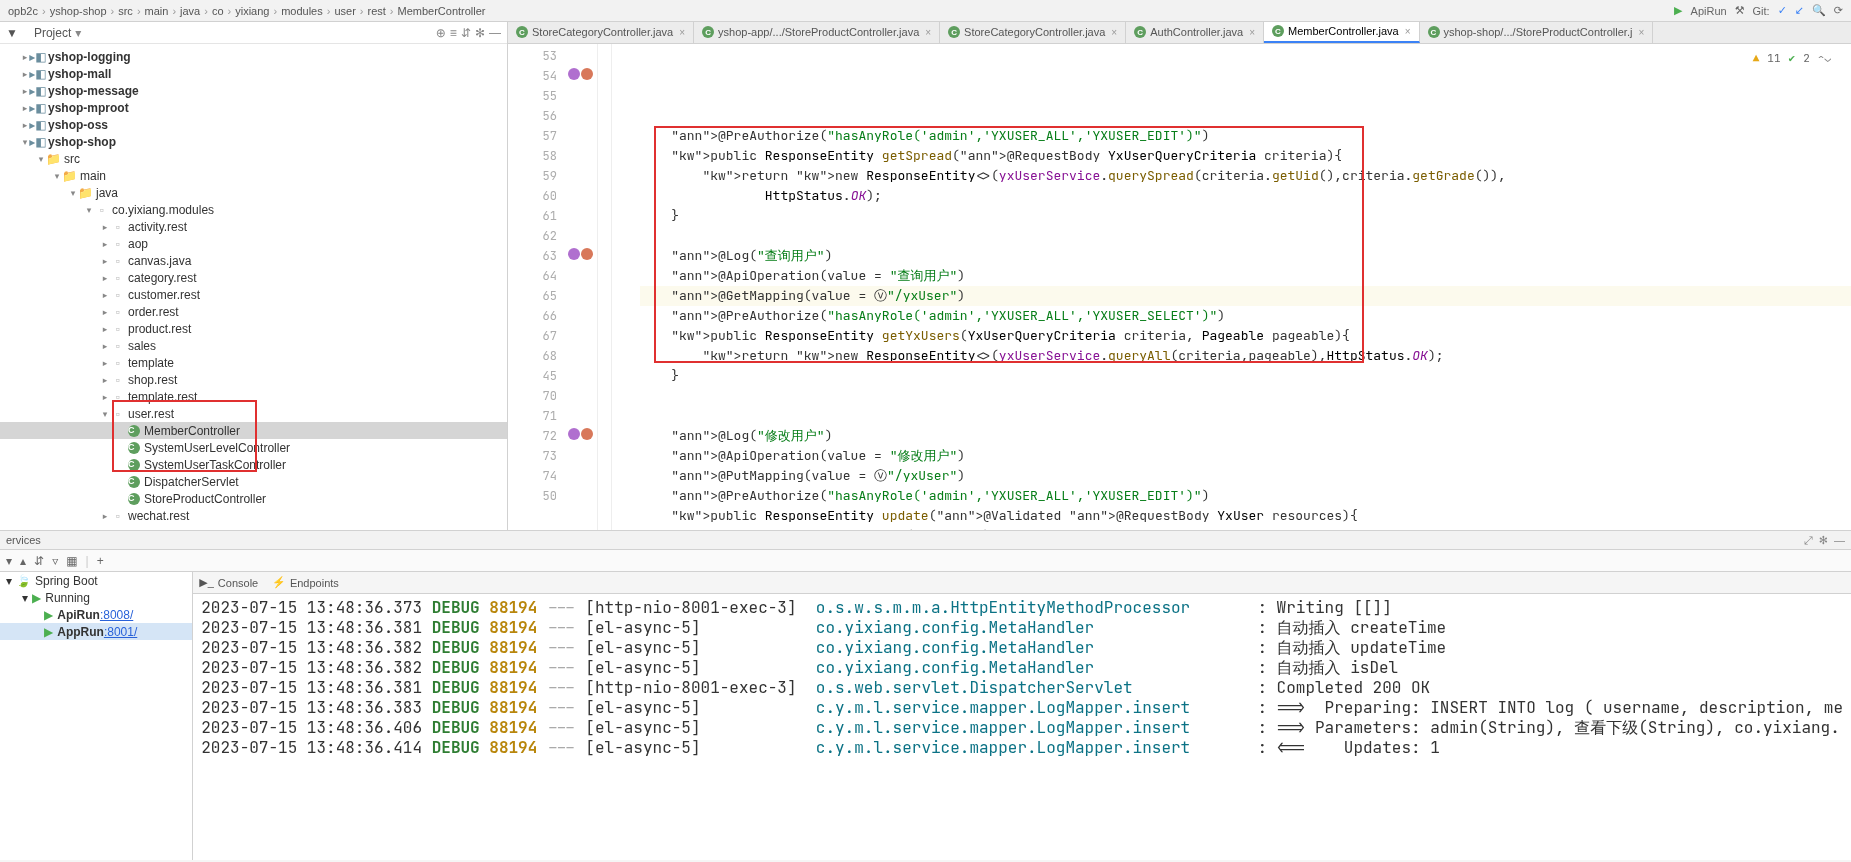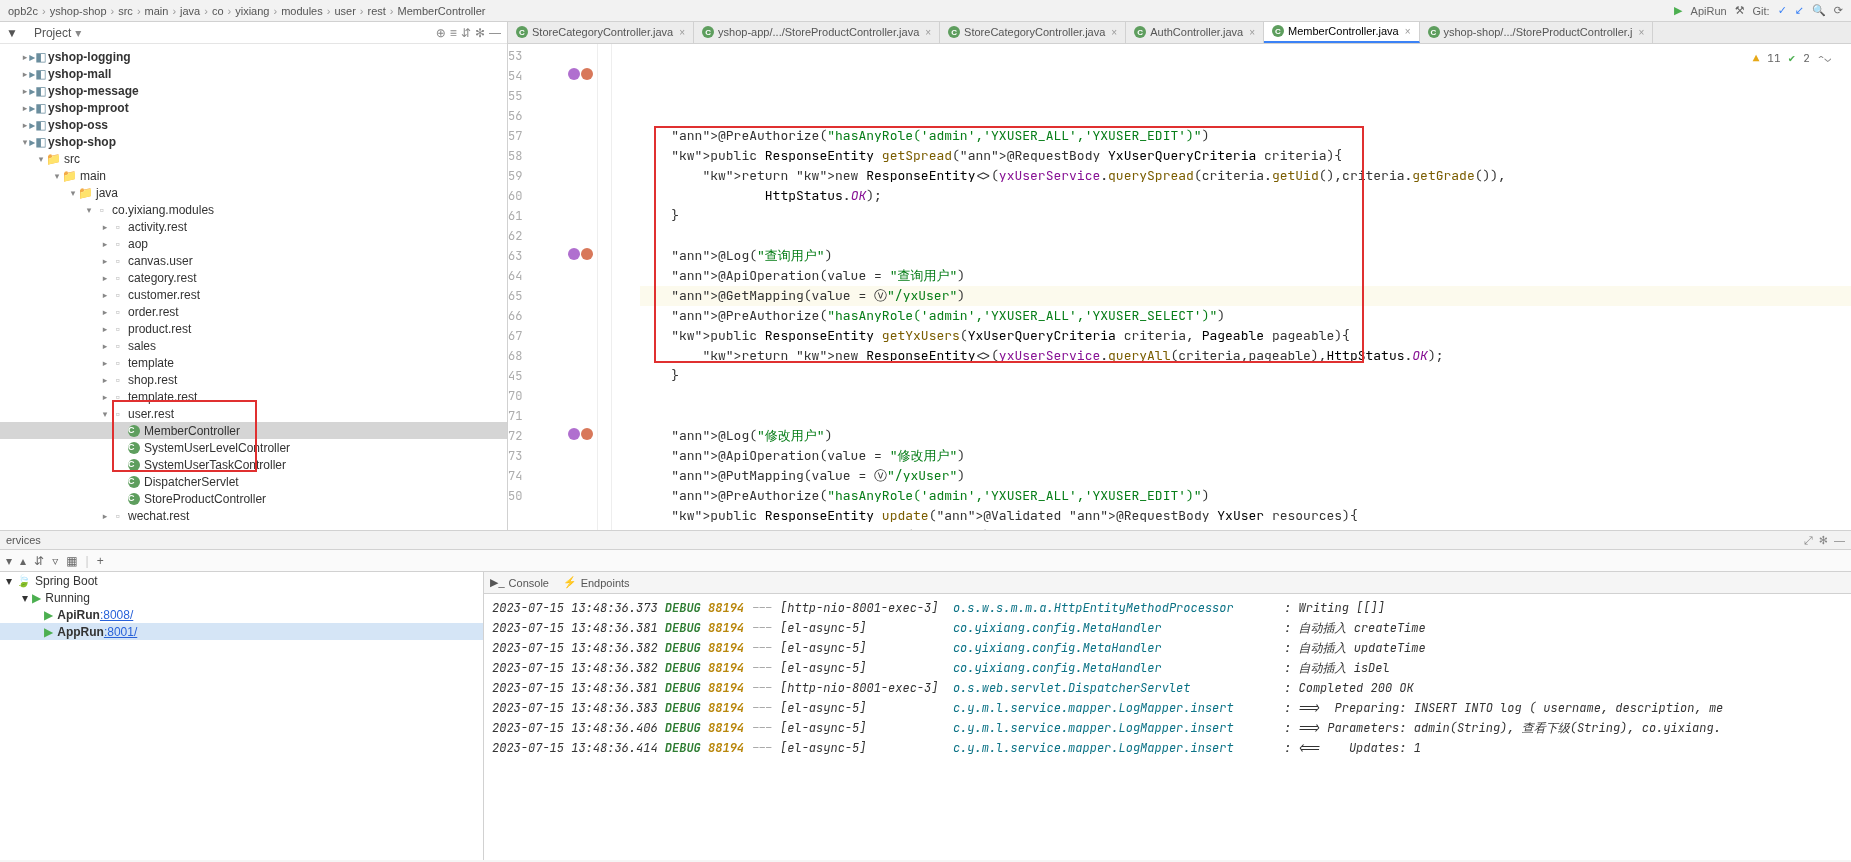--- a/index.html
+++ b/index.html
@@ -22,42 +22,42 @@
 .tree .cls { background:#5e9e5e; color:#fff; width:12px; height:12px; border-radius:50%; font-size:9px; font-weight:bold;}
 .tree .selected { background:#d5d5d5;}
 .red-box-tree { position:absolute; border:2px solid #e03030; pointer-events:none;}
 .editor-area { flex:1; display:flex; flex-direction:column; background:#fff;}
 .tabstrip { height:22px; display:flex; align-items:flex-end; border-bottom:1px solid #d1d1d1; background:#ececec; overflow:hidden;}
 .tab { display:flex; align-items:center; padding:3px 8px; font-size:11px; color:#555; border-right:1px solid #d1d1d1; background:#ececec; height:22px;}
 .tab.active { background:#fff; border-bottom:2px solid #3b82f6; color:#000;}
 .tab .c-icon { width:12px;height:12px;background:#5e9e5e;border-radius:50%;margin-right:4px;display:flex;align-items:center;justify-content:center;color:#fff;font-size:8px;font-weight:bold;}
 .tab .close { margin-left:6px; color:#999; font-size:10px;}
 .editor-body { flex:1; display:flex; overflow:hidden; position:relative;}
-.gutter { width:90px; background:#fff; border-right:1px solid #eee; font-family: "JetBrains Mono", Menlo, Consolas, monospace; font-size:12px; color:#adadad; padding:2px 0;}
+.gutter { width:90px; background:#fff; border-right:1px solid #eee; text-align:right; font-family: "JetBrains Mono", Menlo, Consolas, monospace; font-size:12px; color:#adadad; padding:2px 0;}
 .gutter .ln { height:20px; line-height:20px; padding-right:40px; position:relative;}
 .gutter .marker { position:absolute; right:4px; top:2px; display:flex; gap:1px;}
 .gutter .m-dot { width:12px;height:12px;border-radius:50%;}
 .fold-col { width:14px; background:#fff; border-right:1px solid #eee;}
 .code { flex:1; font-family:"JetBrains Mono",Menlo,Consolas,monospace; font-size:13px; line-height:20px; padding:2px 0 2px 28px; white-space:pre; overflow:hidden; position:relative;}
 .code .cl { height:20px;}
 .code .current-line { background:#fcfaed;} .str { color:#067d17;} .cls-ref{color:#000;} .mth{color:#7a5d00;} .fld{color:#871094;}
 .editor-overlay-box { position:absolute; border:2px solid #e03030; pointer-events:none; z-index:5;}
 .inspection { position:absolute; top:4px; right:20px; display:flex; gap:8px; font-size:11px; color:#666; align-items:center;}
 .warn-tri { color:#e6a817;} .ok-chk{color:#4caf50;}
 .services-bar { height:20px; background:#f2f2f2; border-top:1px solid #d1d1d1; border-bottom:1px solid #d1d1d1; padding:0 6px; font-size:11px; color:#555; display:flex; align-items:center;}
 .services-tb { height:22px; background:#fafafa; border-bottom:1px solid #d1d1d1; display:flex; align-items:center; padding:0 6px; gap:8px; color:#666;}
 .bottom-row { display:flex; height: 288px;}
 .run-panel { width:484px; background:#fff; border-right:1px solid #d1d1d1; overflow:auto;}
 .run-tree .node{height:17px;display:flex;align-items:center;padding-left:6px;font-size:12px;}
 .run-tree .play{color:#4caf50;margin-right:4px;}
 .run-tree a{color:#2962d9;text-decoration:underline;}
 .console-area { flex:1; display:flex; flex-direction:column;}
 .console-tabs{height:22px;background:#f5f5f5;border-bottom:1px solid #d1d1d1;display:flex;align-items:center;padding:0 6px;gap:14px;font-size:11px;}
 .console-tabs .ctab{display:flex;align-items:center;gap:4px;color:#555;}
-.console-body{flex:1;font-family:"JetBrains Mono",Menlo,Consolas,monospace;font-size:12px;line-height:20px;padding:4px 8px;overflow:hidden;white-space:pre;background:#fff;font-style:italic;}
+.console-body{flex:1;font-family:"JetBrains Mono",Menlo,Consolas,monospace;font-size:16px;line-height:20px;padding:4px 8px;overflow:hidden;white-space:pre;background:#fff;}
 .ts{color:#333;} .lvl-debug{color:#2e7d32;font-weight:bold;} .pid{color:#b8860b;font-weight:bold;} .dash{color:#aaa;} .thr{color:#333;} .logger{color:#0b7285;} .msg{color:#333;}
 </style>
 </head>
 <body>
 
 <div class="breadcrumb">
   <span id="breadcrumb-slot"><span>opb2c</span><span class="sep">›</span><span>yshop-shop</span><span class="sep">›</span><span>src</span><span class="sep">›</span><span>main</span><span class="sep">›</span><span>java</span><span class="sep">›</span><span>co</span><span class="sep">›</span><span>yixiang</span><span class="sep">›</span><span>modules</span><span class="sep">›</span><span>user</span><span class="sep">›</span><span>rest</span><span class="sep">›</span><span>MemberController</span></span>
   <div class="toolbar-right">
     <span style="color:#4caf50;">▶</span>
     <span>ApiRun</span>
@@ -142,21 +142,21 @@
           <span>activity.rest</span>
         </div>
         <div class="node" style="padding-left: 100px;">
           <span class="arrow">▸</span>
           <span class="icon pkg">▫</span>
           <span>aop</span>
         </div>
         <div class="node" style="padding-left: 100px;">
           <span class="arrow">▸</span>
           <span class="icon pkg">▫</span>
-          <span>canvas.user</span>
+          <span>canvas.java</span>
         </div>
         <div class="node" style="padding-left: 100px;">
           <span class="arrow">▸</span>
           <span class="icon pkg">▫</span>
           <span>category.rest</span>
         </div>
         <div class="node" style="padding-left: 100px;">
           <span class="arrow">▸</span>
           <span class="icon pkg">▫</span>
           <span>customer.rest</span>

